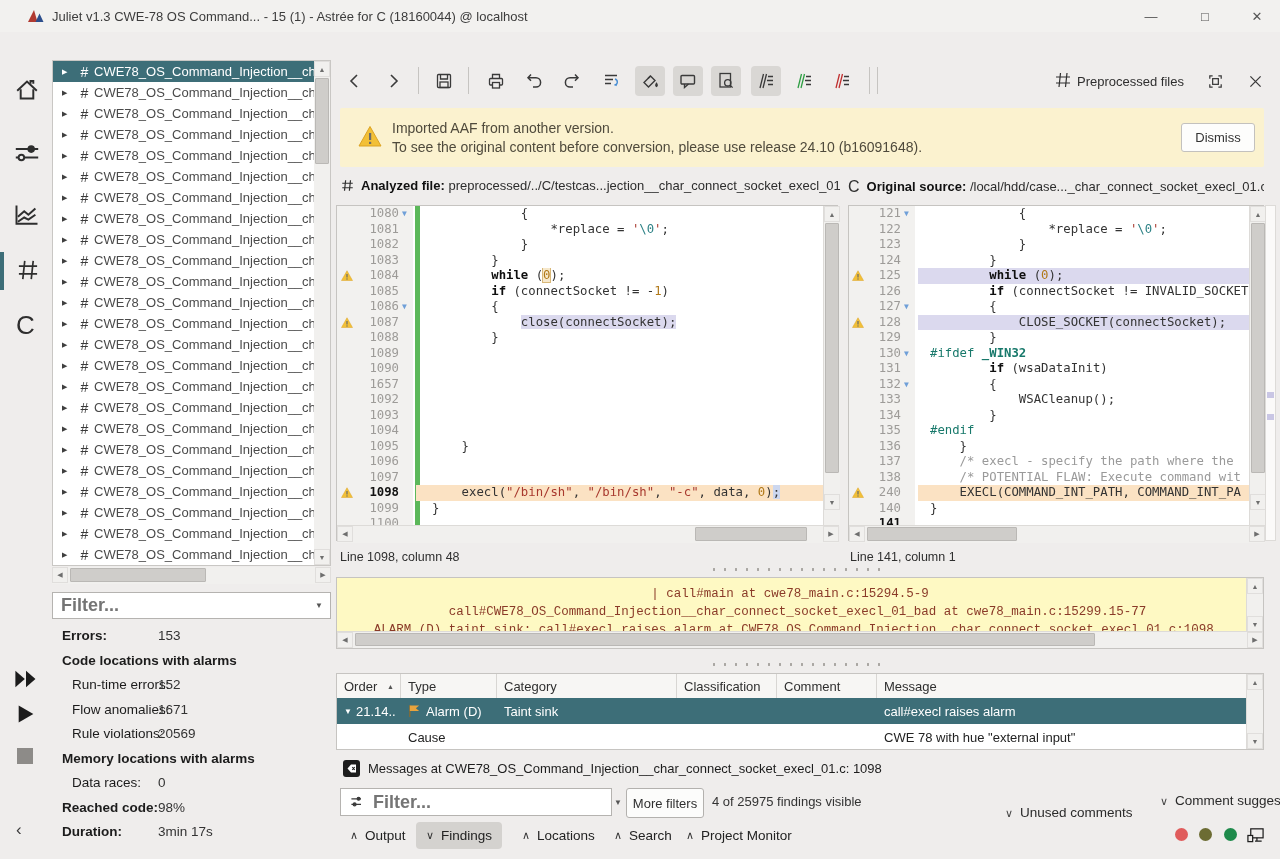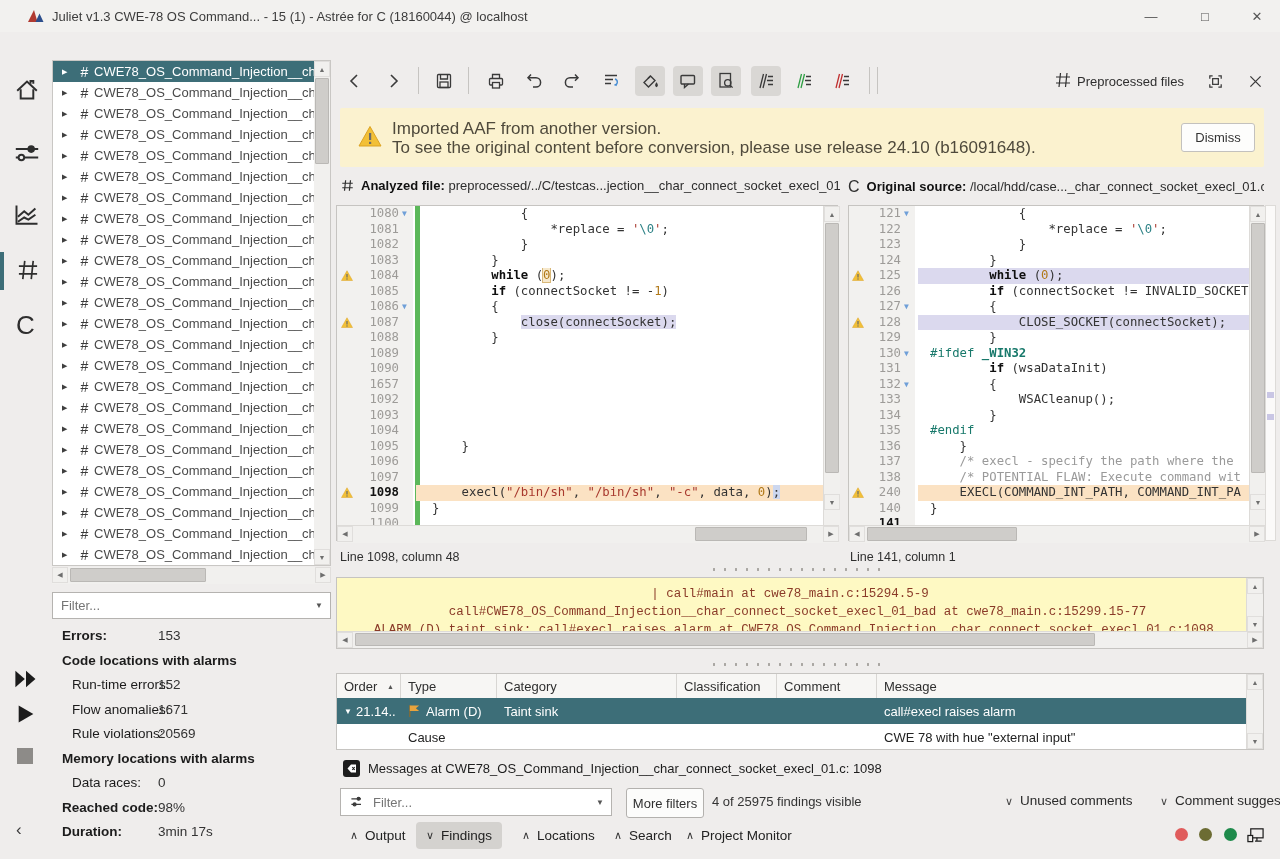--- a/index.html
+++ b/index.html
@@ -30,37 +30,37 @@
   .tree-row.sel{background:#3d6e78;color:#fff;}
   .tree-row.sel .arr,.tree-row.sel .hash{color:#fff;}
 
   
   .sbv,.sbh{background:#f1f0ee;}
   .sb-a{position:absolute;width:16px;height:16px;display:flex;align-items:center;justify-content:center;font-size:7px;color:#6e6e6e;background:#f1f0ee;border:1px solid #e0dedc;box-sizing:border-box;}
   .sb-t{position:absolute;background:#cfcdca;border:1px solid #bab8b5;box-sizing:border-box;border-radius:1px;}
 
   
   .combo{background:#fff;border:1px solid #b5b3b0;box-sizing:border-box;display:flex;align-items:center;}
-  .combo input{border:none;outline:none;flex:1;font-size:13px;color:#701a75;padding:0 0 0 8px;background:transparent;font-family:"Liberation Sans",sans-serif;}
+  .combo input{border:none;outline:none;flex:1;font-size:18px;color:#701a75;padding:0 0 0 8px;background:transparent;font-family:"Liberation Sans",sans-serif;font-weight:bold;}
   .combo .drop{width:22px;height:100%;display:flex;align-items:center;justify-content:center;font-size:8px;color:#555;}
   .stat-row{position:absolute;height:24px;line-height:24px;font-size:13.5px;white-space:nowrap;}
   .stat-label{position:absolute;left:0;color:#1c1c1c;}
   .stat-label.b{font-weight:bold;}
   .stat-label.ind{left:10px;}
   .stat-value{position:absolute;left:96px;color:#333;}
 
   
   .tb{position:absolute;top:66px;width:30px;height:30px;display:flex;align-items:center;justify-content:center;color:#3a3a3a;}
   .tb.pressed{background:#d9d7d4;border-radius:4px;}
   .tsep{position:absolute;top:67px;width:1px;height:27px;background:#c6c4c1;}
   #panel-label{top:74px;font-size:13px;color:#2f2f2f;}
 
   
   #banner{left:340px;top:108px;width:924px;height:59px;background:#fbf2cf;border-radius:2px;}
-  #banner .txt{position:absolute;left:52px;top:11px;font-size:17px;color:#4f4a3c;line-height:19px;}
+  #banner .txt{position:absolute;left:52px;top:11px;font-size:14px;color:#4f4a3c;line-height:19px;}
   #dismiss{position:absolute;left:841px;top:15px;width:72px;height:27px;background:#fdfdfc;border:1px solid #c3c1be;border-radius:3px;font-size:13px;color:#333;display:flex;align-items:center;justify-content:center;}
 
   
   .fhead{top:178px;font-size:13px;color:#2d2d2d;white-space:nowrap;overflow:hidden;}
   .fhead b{font-weight:bold;color:#111;}
 
   
   .editor{background:#fff;border:1px solid #c6c4c1;box-sizing:border-box;}
   .ed-lines{position:absolute;left:0;top:0;overflow:hidden;}
   .ed-gutter{position:absolute;top:0;bottom:0;left:0;background:#f2f1ef;}
@@ -695,21 +695,21 @@
           <path d="M3 6h12M3 13h12"></path>
           <circle cx="12" cy="6" r="1.8" fill="#3a3a3a"></circle>
           <circle cx="7" cy="13" r="1.8" fill="#3a3a3a"></circle>
         </svg>
     </span>
     <input placeholder="Filter..." style="">
     <span class="drop">▼</span>
   </div>
   <div class="abs" id="morefilters">More filters</div>
   <span class="abs" id="visinfo">4 of 25975 findings visible</span>
-  <span class="abs ddlabel" style="left:1005px;"><span class="chev">∨</span><span>Unused comments</span></span>
+  <span class="abs ddlabel" style="left:1005px;margin-top:12px;"><span class="chev">∨</span><span>Unused comments</span></span>
   <span class="abs ddlabel" style="left:1160px;"><span class="chev">∨</span><span>Comment suggestions</span></span>
 
   <div id="tabsrow">
       <div class="tab" style="left: 340px;">
         <span class="chev">∧</span>
         <span>Output</span>
       </div>
       <div class="tab active" style="left: 416px;">
         <span class="chev">∨</span>
         <span>Findings</span>

